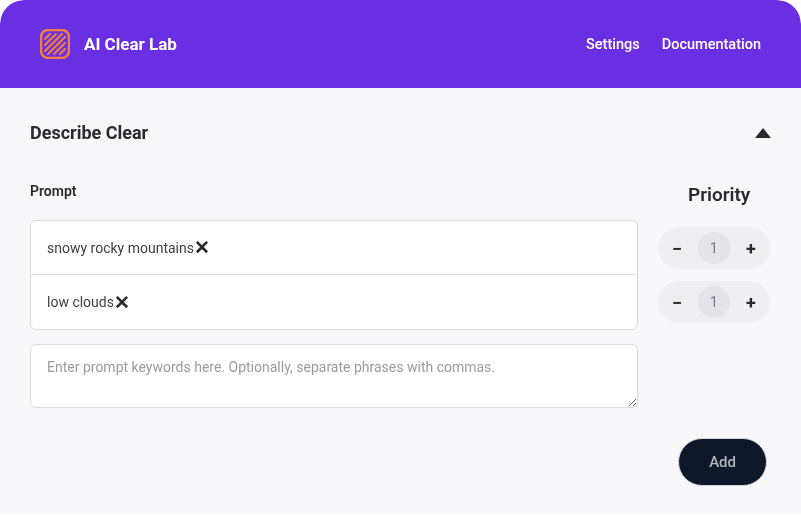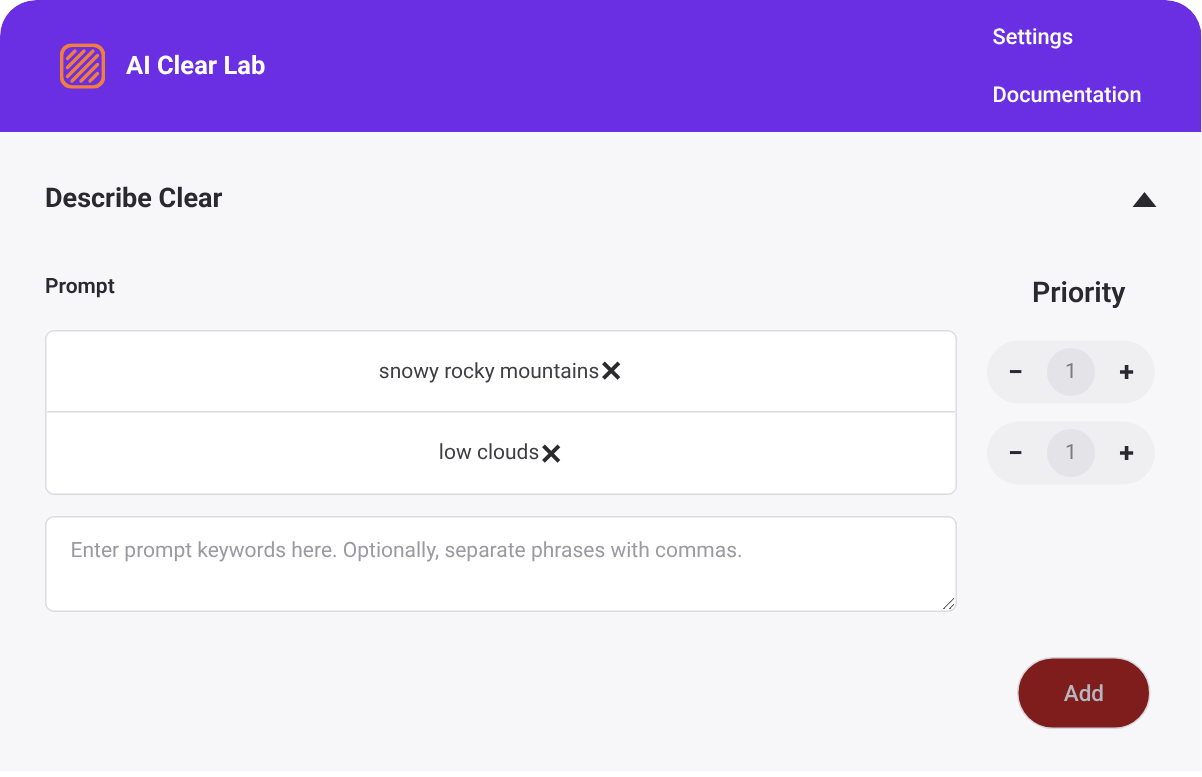--- a/index.html
+++ b/index.html
@@ -38,21 +38,20 @@
     justify-content: center;
   }
   .brand-title {
     color: #ffffff;
     font-weight: 700;
     font-size: 17px;
   }
   .nav {
     display: flex;
     gap: 22px;
-    flex-direction: column;
   }
   .nav a {
     color: #ffffff;
     font-size: 14.5px;
     font-weight: 500;
     text-decoration: none;
     cursor: pointer;
   }
   .content {
     padding: 34px 30px 28px 30px;
@@ -100,21 +99,21 @@
   .prompt-box {
     width: 608px;
     border: 1px solid #dcdce0;
     border-radius: 6px;
     overflow: hidden;
     background: #fff;
   }
   .prompt-item {
     display: flex;
     align-items: center;
-    justify-content: center;
+    justify-content: flex-start;
     padding: 0 16px;
     height: 54px;
     border-bottom: 1px solid #dcdce0;
   }
   .prompt-item:last-child { border-bottom: none; }
   .prompt-text {
     font-size: 14px;
     color: #3e3e44;
   }
   .clear-x {
@@ -190,21 +189,21 @@
   .btn {
     height: 48px;
     padding: 0 30px;
     border-radius: 999px;
     font-size: 15px;
     font-weight: 500;
     display: flex;
     align-items: center;
     justify-content: center;
     cursor: pointer;
-    background: #7f1d1d;
+    background: #0f172a;
   }
   .btn-add {
     border: 1px solid #d6d6db;
     color: #b6b6be;
   }
   .btn-clear {
     border: 1.5px solid #f07e3c;
     color: #f07e3c;
   }
 </style>

